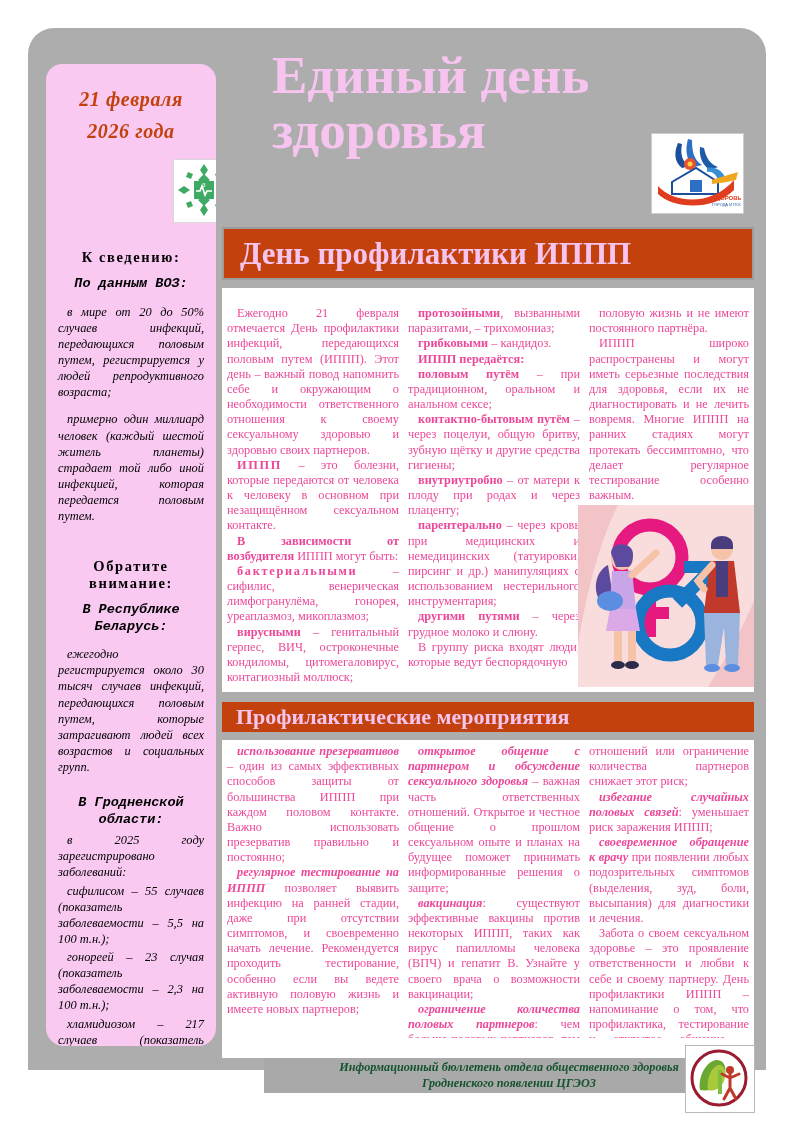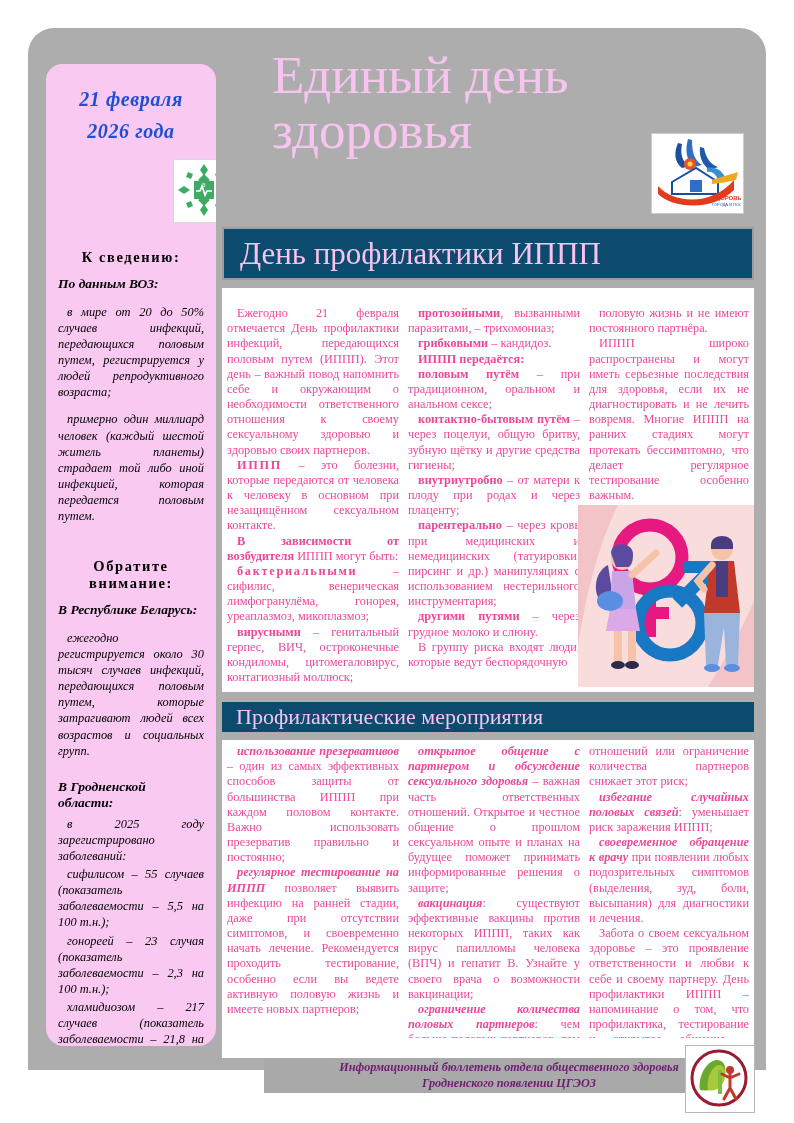--- a/index.html
+++ b/index.html
@@ -40,21 +40,21 @@
     overflow: hidden;
   }
   .date-line {
     font-family: "Liberation Serif", serif;
     font-weight: bold;
     font-style: italic;
     font-size: 20px;
     text-align: center;
     line-height: 1.18;
     letter-spacing: 0.6px;
-    color: #1d4ed8;
+    color: #c2410c;
     margin-top: 8px;
   }
   .emblem-box {
     width: 62px;
     height: 62px;
     margin: 16px auto 0 115px;
     background: #ffffff;
     border: 1px solid #d8d8d8;
     position: relative;
   }
@@ -62,22 +62,24 @@
     font-weight: bold;
     font-size: 14.5px;
     text-align: center;
     letter-spacing: 1.6px;
     margin-top: 26px;
   }
   .sb-h2 {
     font-weight: bold;
     font-style: italic;
     font-size: 13.5px;
+    text-align: center;
     line-height: 1.22;
     margin-top: 10px;
+    font-family: Liberation Mono, monospace;
   }
   .sb-h2.tight { margin-top: 14px; }
   .sb-p {
     font-size: 12.4px;
     text-align: justify;
     text-align-last: left;
     line-height: 1.30;
     margin-top: 11px;
     text-indent: 9px;
     hyphens: auto;
@@ -85,21 +87,21 @@
   }
   .sb-p.nogap { margin-top: 2px; }
 
   
   .header-title {
     position: absolute;
     left: 272px;
     top: 48px;
     width: 470px;
     font-family: "Liberation Serif", serif;
-    font-weight: normal;
+    font-weight: bold;
     font-size: 53px;
     line-height: 1.03;
     color: #f6c4ee;
     letter-spacing: 0px;
   }
   .header-title .l2 { display:block; }
 
   .hc-logo {
     position: absolute;
     left: 651px;
@@ -107,24 +109,24 @@
     width: 91px;
     height: 79px;
     background: #ffffff;
     border: 1px solid #cccccc;
     overflow: hidden;
   }
 
   
   .banner {
     position: absolute;
-    background: #0c4a6e;
+    background: #c2410c;
     color: #f6c4ee;
     font-family: "Liberation Serif", serif;
-    font-weight: normal;
+    font-weight: bold;
     display: flex;
     align-items: center;
     box-sizing: border-box;
   }
   .banner-1 {
     left: 222px; top: 227px; width: 532px; height: 53px;
     font-size: 31px; padding-left: 16px;
     border: 2px solid #9c9c9c;
   }
   .banner-2 {
@@ -170,21 +172,21 @@
     left: 578px; top: 505px; width: 176px; height: 182px;
     background: #f7d7d7;
     overflow: hidden;
   }
 
   
   .footer-bar {
     position: absolute;
     left: 264px; top: 1058px; width: 490px; height: 35px;
     background: #a9a9a9;
-    color: #701a75;
+    color: #14532d;
     font-family: "Liberation Serif", serif;
     font-weight: bold;
     font-style: italic;
     font-size: 12.2px;
     text-align: center;
     line-height: 1.28;
     padding-top: 2px;
     box-sizing: border-box;
   }
   .footer-logo {

